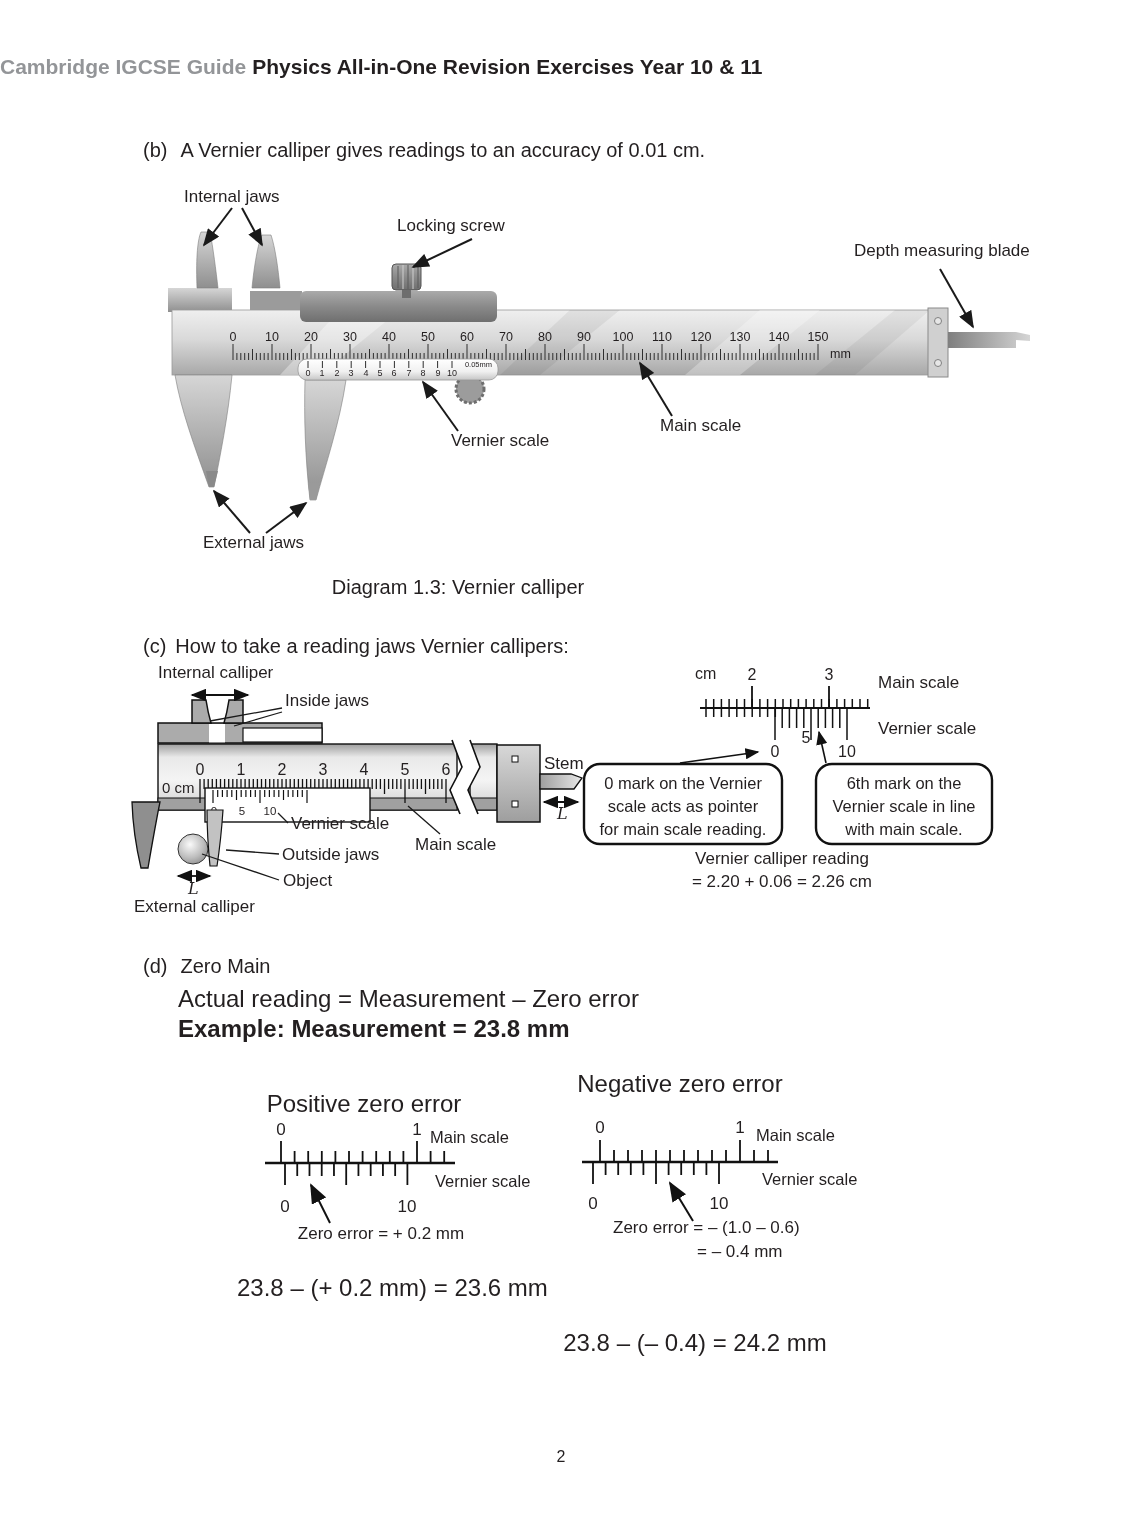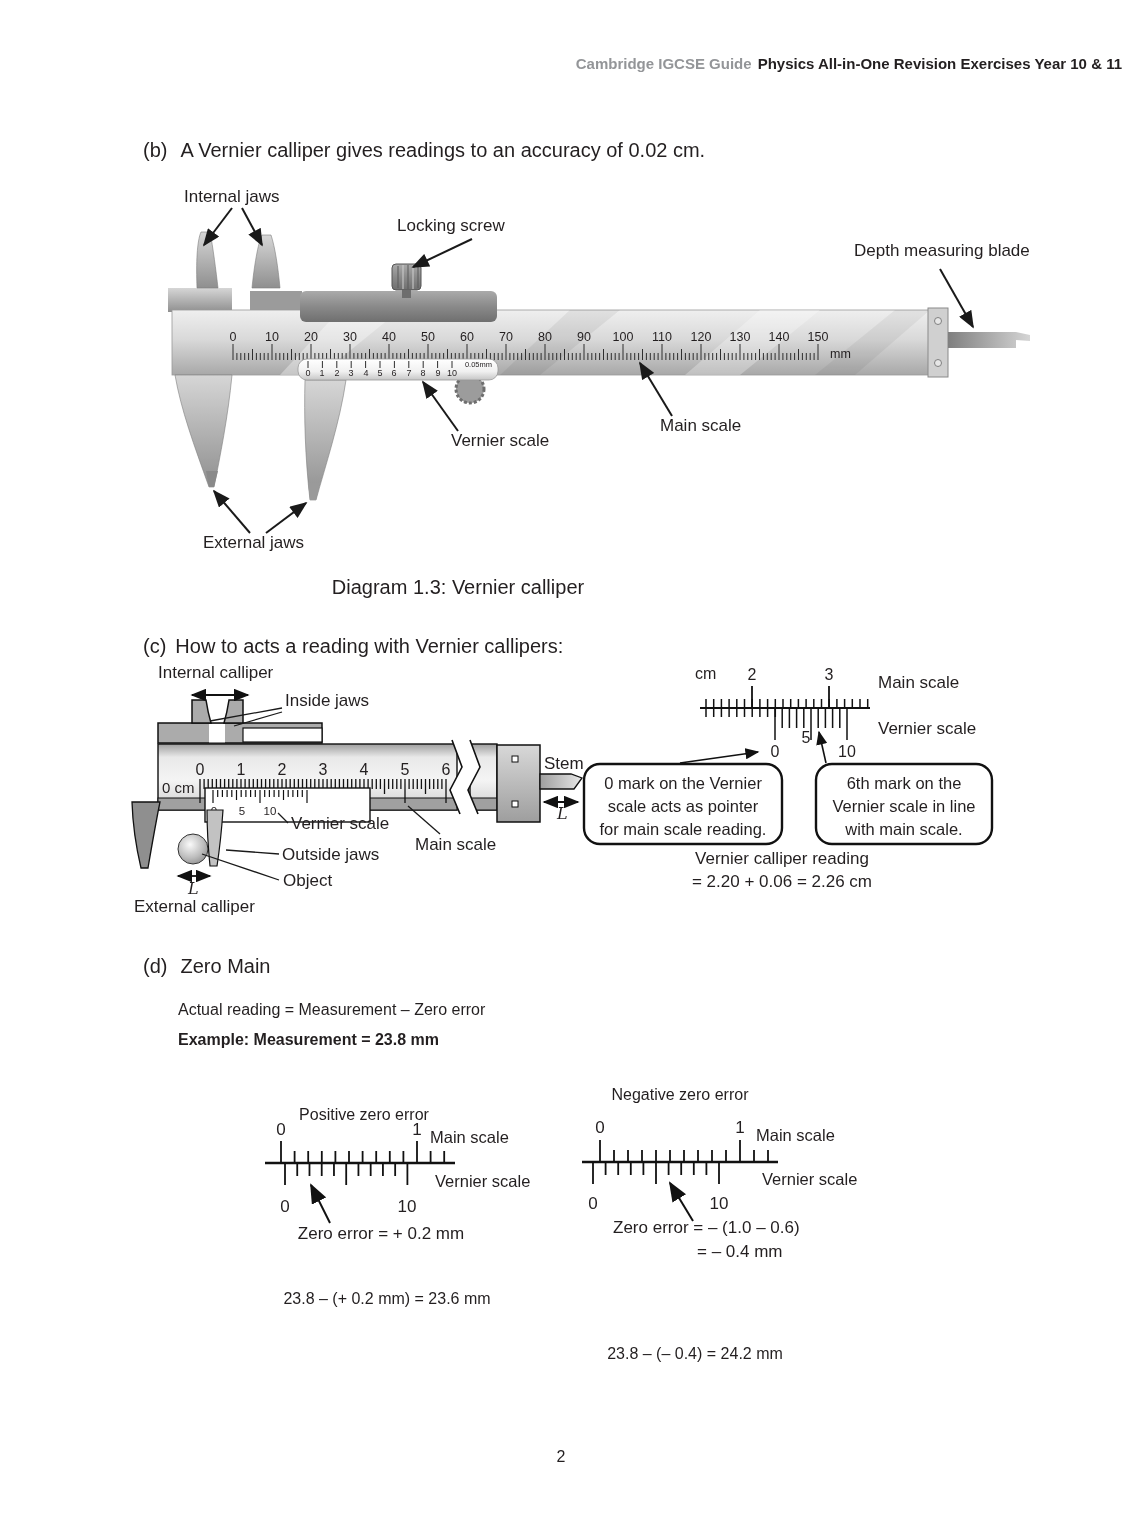--- a/index.html
+++ b/index.html
@@ -1,21 +1,21 @@
 <!DOCTYPE html>
 <html><head>
 <meta charset="utf-8">
 <style>
   html,body{margin:0;padding:0;background:#ffffff;}
   body{width:1122px;height:1535px;position:relative;font-family:"Liberation Sans",sans-serif;color:#231f20;overflow:hidden;}
   .abs{position:absolute;white-space:nowrap;}
-  .header{top:55px;left:0;width:1122px;text-align:right;font-size:15px;font-weight:bold;}
+  .header{top:55px;left:0;width:1122px;text-align:left;font-size:21px;font-weight:bold;}
   .brand{color:#939598;margin-right:6px;}
   .row{display:flex;gap:13px;font-size:20px;}
-  .body20{font-size:16px;margin-top:16px;}
+  .body20{font-size:24px;}
   .caption{top:576px;left:0;width:916px;text-align:center;font-size:20px;}
   .center{text-align:center;}
   .pagenum{top:1448px;left:0;width:1122px;text-align:center;font-size:16px;}
   svg{position:absolute;overflow:visible;}
   svg text{fill:#231f20;font-family:"Liberation Sans",sans-serif;}
   .lbl{font-size:17px;}
   .n13{font-size:12.5px;}
   .n9{font-size:9px;}
   .n7{font-size:7.5px;}
   .n16{font-size:16px;}
@@ -28,21 +28,21 @@
 </style>
 </head>
 <body>
 
 <div class="abs header">
   <span class="brand">Cambridge IGCSE Guide</span><span>Physics All-in-One Revision Exercises Year 10 &amp; 11</span>
 </div>
 
 <div class="abs row" style="top:139px;left:143px;">
   <span>(b)</span>
-  <span>A Vernier calliper gives readings to an accuracy of 0.02 cm.</span>
+  <span>A Vernier calliper gives readings to an accuracy of 0.01 cm.</span>
 </div>
 
 <svg style="left:140px;top:175px;" width="920" height="390" viewBox="0 0 920 390">
   <defs>
     <marker id="ah1" viewBox="0 0 10 8" refX="9" refY="4" markerWidth="9" markerHeight="7" orient="auto-start-reverse">
         <path d="M0,0 L10,4 L0,8 z" fill="#1a1a1a"></path>
       </marker>
     <linearGradient id="gMetal" x1="0" y1="0" x2="0" y2="1">
         <stop offset="0" stop-color="#efefef"></stop>
         <stop offset="0.45" stop-color="#d9d9d9"></stop>
@@ -319,21 +319,21 @@
     <line class="ptr" x1="318" y1="256" x2="283" y2="207" marker-end="url(#ah1)"></line>
     <line class="ptr" x1="110" y1="358" x2="74" y2="316" marker-end="url(#ah1)"></line>
     <line class="ptr" x1="126" y1="358" x2="166" y2="328" marker-end="url(#ah1)"></line>
   </g>
 </svg>
 
 <div class="abs caption">Diagram 1.3: Vernier calliper</div>
 
 <div class="abs row" style="top:635px;left:143px;gap:9px;">
   <span>(c)</span>
-  <span>How to acts a reading with Vernier callipers:</span>
+  <span>How to take a reading jaws Vernier callipers:</span>
 </div>
 
 <svg style="left:130px;top:662px;" width="880" height="260" viewBox="0 0 880 260">
   <defs>
     <marker id="ah2" viewBox="0 0 10 8" refX="9" refY="4" markerWidth="9" markerHeight="7" orient="auto-start-reverse">
         <path d="M0,0 L10,4 L0,8 z" fill="#111"></path>
       </marker>
     <linearGradient id="gBeam2" x1="0" y1="0" x2="0" y2="1">
         <stop offset="0" stop-color="#9e9e9e"></stop>
         <stop offset="0.2" stop-color="#e9e9e9"></stop>

